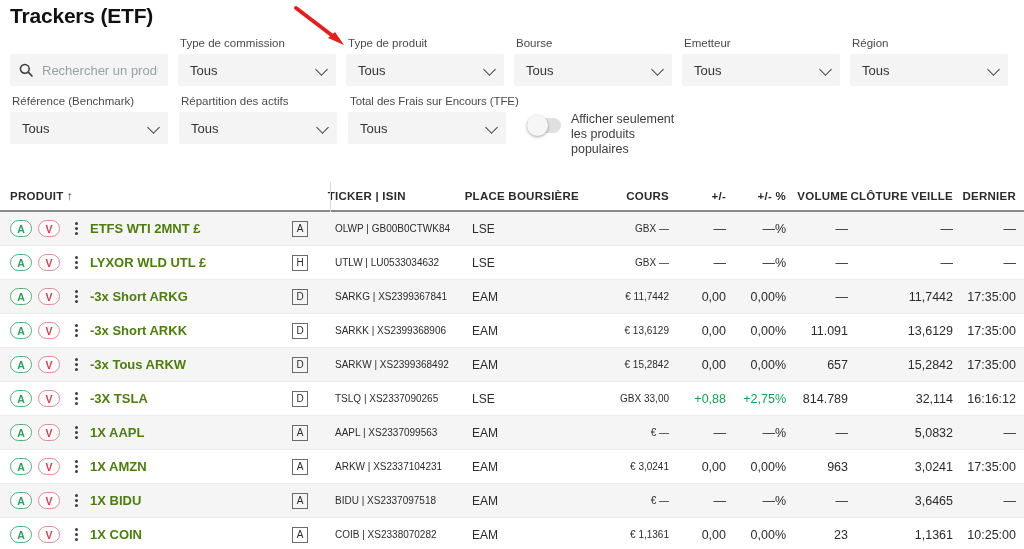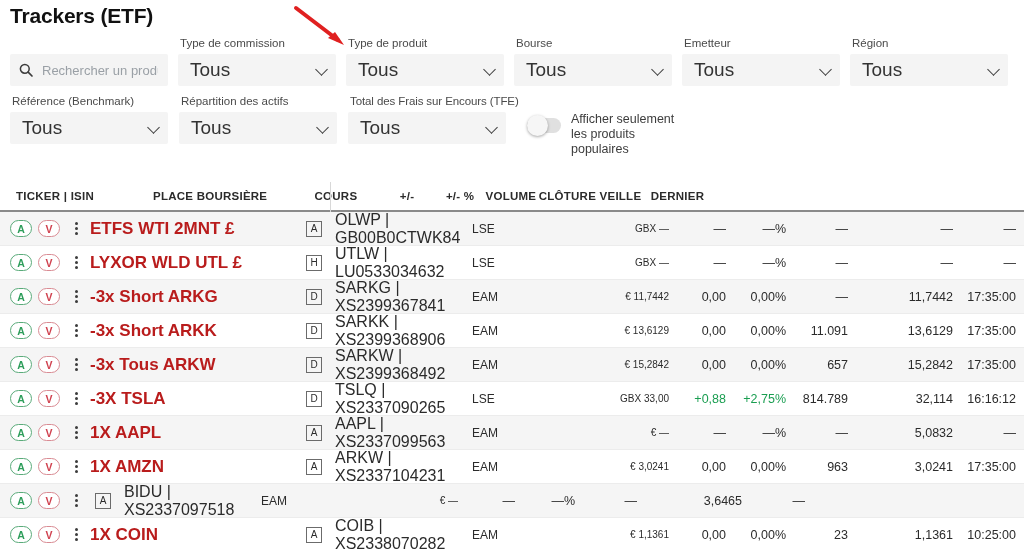--- a/index.html
+++ b/index.html
@@ -28,21 +28,21 @@
   .filter-label {
     font-size: 11.5px; color: #4a4a4a; line-height: 14px;
     margin-bottom: 4px; white-space: nowrap; padding-left: 2px;
   }
   .filter-label.wide { letter-spacing: -0.1px; }
   .select-box {
     position: relative; height: 32px; background: #f4f4f4;
     border-radius: 2px; display: flex; align-items: center;
     padding: 0 26px 0 12px; width: 158px; cursor: pointer;
   }
-  .select-value { font-size: 19px; color: #333333; }
+  .select-value { font-size: 13px; color: #333333; }
   .chev {
     position: absolute; right: 10px; top: 50%; width: 9px; height: 9px;
     margin-top: -5px;
     border-right: 1.8px solid #3c3c3c; border-bottom: 1.8px solid #3c3c3c;
     transform: rotate(45deg);
   }
 
   
   .search-box {
     height: 32px; width: 158px; background: #f4f4f4; border-radius: 2px;
@@ -97,28 +97,28 @@
     font-weight: bold; cursor: pointer; background: #fff;
   }
   .pill.buy { border: 1px solid #5aab7a; color: #2e9e5b; }
   .pill.sell { border: 1px solid #d98b93; color: #d0414f; margin-left: 6px; }
   .kebab {
     width: 16px; margin-left: 8px; display: flex; flex-direction: column;
     align-items: center; justify-content: center; gap: 2px; cursor: pointer;
   }
   .kebab i { width: 3px; height: 3px; border-radius: 50%; background: #3c3c3c; display: block; }
 
-  .c-product { flex: 1 1 auto; font-size: 17px; font-weight: bold; color: #b91c1c; padding-left: 2px; }
+  .c-product { flex: 1 1 auto; font-size: 13px; font-weight: bold; color: #4d7c0f; padding-left: 2px; }
   .c-flag { flex: 0 0 30px; display: flex; justify-content: center; }
   .flag {
     width: 16px; height: 16px; border: 1px solid #6b6b6b; font-size: 10px;
     display: flex; align-items: center; justify-content: center; color: #2b2b2b;
   }
 
-  .c-ticker { flex: 0 0 143px; font-size: 16px; color: #2b2b2b; padding-left: 6px; }
+  .c-ticker { flex: 0 0 143px; font-size: 10px; color: #2b2b2b; padding-left: 6px; margin-left: 14px; }
   .c-place  { flex: 0 0 107px; font-size: 12px; color: #2b2b2b; }
   .c-cours  { flex: 0 0 90px; font-size: 10px; color: #2b2b2b; text-align: right; }
   .c-chg    { flex: 0 0 57px; font-size: 12.5px; text-align: right; color: #2b2b2b; }
   .c-chgp   { flex: 0 0 60px; font-size: 12.5px; text-align: right; color: #2b2b2b; }
   .c-vol    { flex: 0 0 62px; font-size: 12.5px; text-align: right; color: #2b2b2b; }
   .c-close  { flex: 0 0 105px; font-size: 12.5px; text-align: right; color: #2b2b2b; }
   .c-last   { flex: 0 0 63px; font-size: 12.5px; text-align: right; color: #2b2b2b; }
   .pos { color: #1a9e51; padding-left: 16px; }
 
   .th.t-prod  { flex: 1 1 auto; padding-left: 0; }
@@ -238,20 +238,24 @@
         <div class="toggle-label">Afficher seulement les produits populaires</div>
       </div>
 
     </div>
   </div>
 
   <div class="table">
 
     <div class="thead">
       <div class="sep-v"></div>
+      <div class="th t-prod">
+        <span>PRODUIT</span>
+        <span>↑</span>
+      </div>
       <div class="th t-tick">TICKER | ISIN</div>
       <div class="th t-place">PLACE BOURSIÈRE</div>
       <div class="th t-cours">COURS</div>
       <div class="th t-chg">+/-</div>
       <div class="th t-chgp">+/- %</div>
       <div class="th t-vol">VOLUME</div>
       <div class="th t-close">CLÔTURE VEILLE</div>
       <div class="th t-last">DERNIER</div>
     </div>
 
@@ -443,20 +447,21 @@
         <div class="row alt">
           <div class="c-actions">
             <div class="pill buy">A</div>
             <div class="pill sell">V</div>
             <div class="kebab">
               <i></i>
               <i></i>
               <i></i>
             </div>
           </div>
+          <div class="c-product">1X BIDU</div>
           <div class="c-flag">
             <span class="flag">A</span>
           </div>
           <div class="c-ticker">BIDU | XS2337097518</div>
           <div class="c-place">EAM</div>
           <div class="c-cours">€ —</div>
           <div class="c-chg">—</div>
           <div class="c-chgp">—%</div>
           <div class="c-vol">—</div>
           <div class="c-close">3,6465</div>

